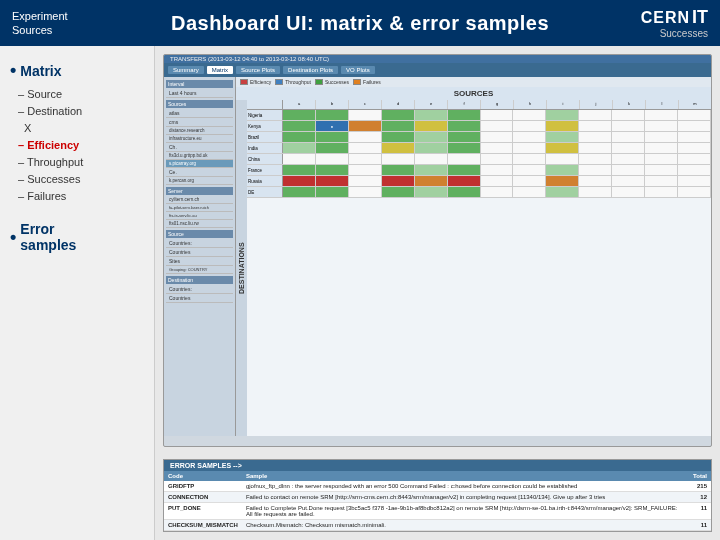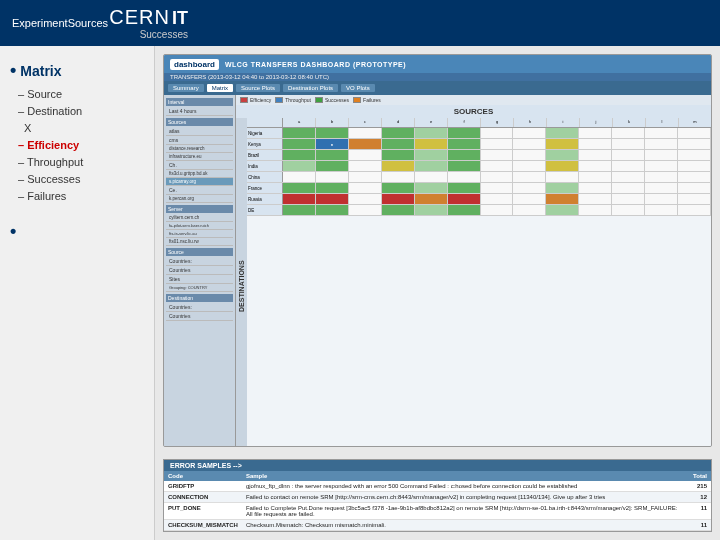--- a/index.html
+++ b/index.html
@@ -14,21 +14,21 @@
     
     #header {
       display: flex;
       align-items: center;
       background: #003366;
       height: 46px;
       padding: 0 12px;
     }
     #header-left {
       display: flex;
-      flex-direction: row;
+      flex-direction: column;
       color: #fff;
       font-size: 11px;
       line-height: 1.3;
       min-width: 80px;
     }
     #header-title {
       flex: 1;
       text-align: center;
       color: #fff;
       font-size: 20px;
@@ -41,22 +41,22 @@
       align-items: flex-end;
       min-width: 80px;
     }
     #cern-logo {
       display: flex;
       align-items: baseline;
       gap: 2px;
     }
     #cern-text {
       color: #fff;
-      font-size: 20px;
-      font-weight: normal;
+      font-size: 16px;
+      font-weight: bold;
       letter-spacing: 1px;
     }
     #it-text {
       color: #fff;
       font-size: 18px;
       font-weight: bold;
     }
     #dept-text {
       color: #ccc;
       font-size: 10px;
@@ -316,20 +316,21 @@
     }
   </style>
 </head>
 <body>
 
 <div id="header">
   <div id="header-left">
     <span>Experiment</span>
     <span>Sources</span>
   </div>
+  <div id="header-title">Dashboard UI: matrix &amp; error samples</div>
   <div id="header-right">
     <div id="cern-logo">
       <span id="cern-text">CERN</span>
       <span id="it-text">IT</span>
     </div>
     <span id="dept-text">Successes</span>
   </div>
 </div>
 
 <div id="main">
@@ -348,32 +349,29 @@
         <div class="sub-item dash-item highlighted">Efficiency</div>
         <div class="sub-item dash-item">Throughput</div>
         <div class="sub-item dash-item">Successes</div>
         <div class="sub-item dash-item">Failures</div>
       </div>
     </div>
 
     <div class="section-gap">
       <div class="section-header">
         <span class="bullet">•</span>
+        <span>Error<br>samples</span>
       </div>
     </div>
   </div>
 
   <div id="right-panel">
 
     <div id="dashboard-area">
 
-      <div class="dash-top-bar">
-        <div class="dash-logo">dashboard</div>
-        <span class="dash-title">WLCG TRANSFERS DASHBOARD (PROTOTYPE)</span>
-      </div>
       <div style="background:#4070a0;padding:1px 6px;font-size:6px;color:#eee;">TRANSFERS (2013-03-12 04:40 to 2013-03-12 08:40 UTC)</div>
 
       <div class="dash-nav">
         <div class="dash-nav-item">Summary</div>
         <div class="dash-nav-item active">Matrix</div>
         <div class="dash-nav-item">Source Plots</div>
         <div class="dash-nav-item">Destination Plots</div>
         <div class="dash-nav-item">VO Plots</div>
       </div>
 

